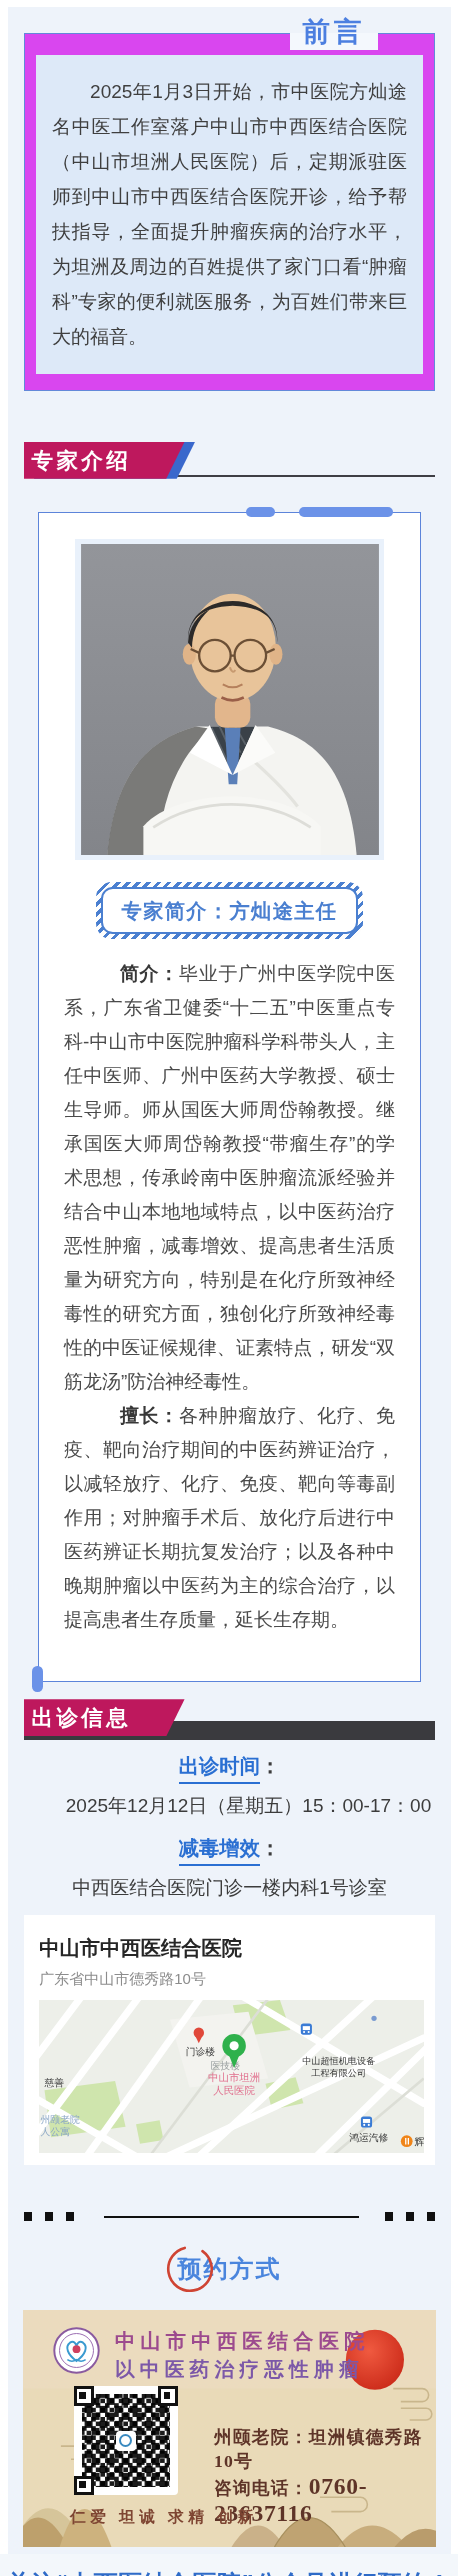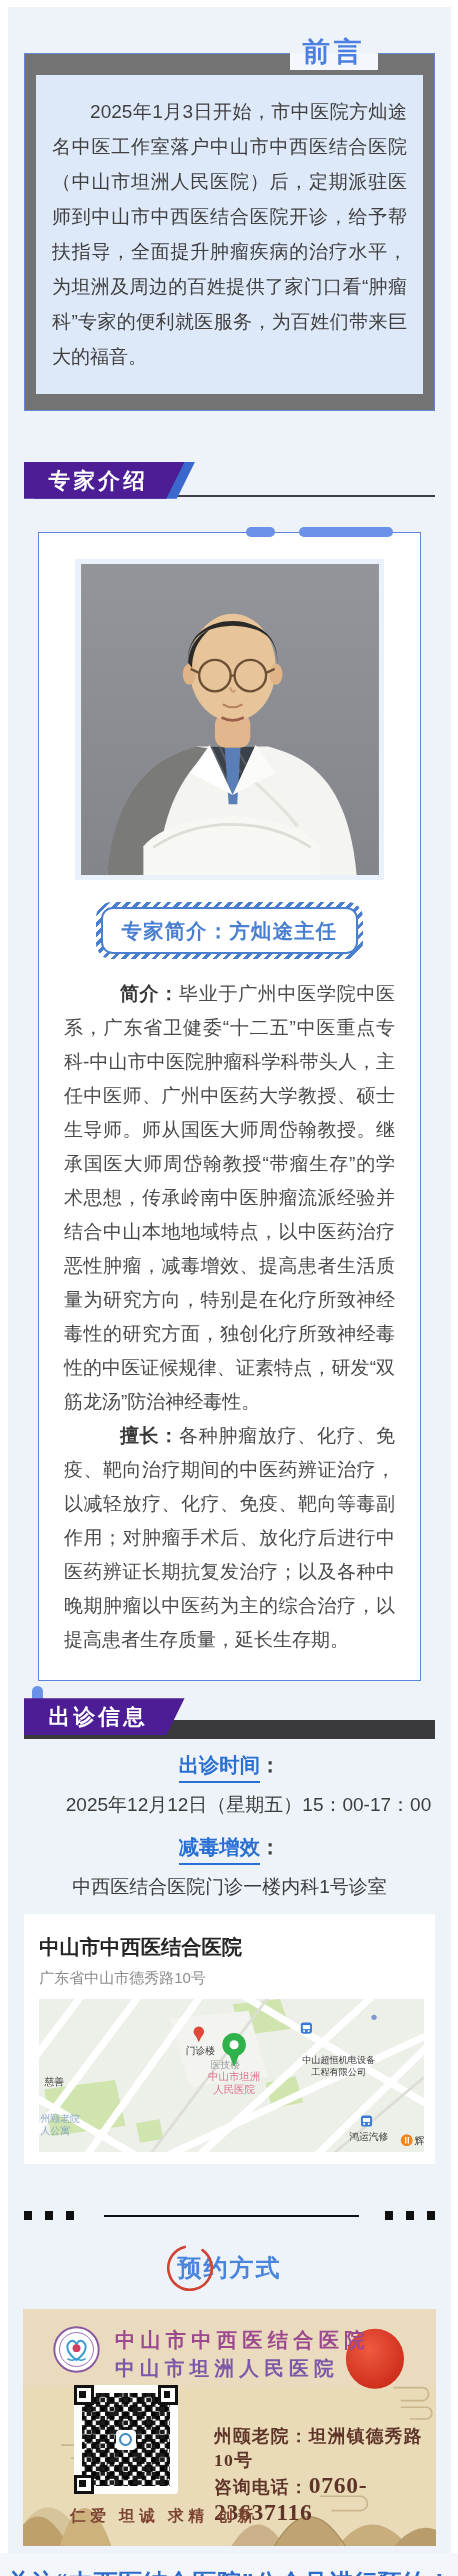--- a/index.html
+++ b/index.html
@@ -1,41 +1,41 @@
 <!DOCTYPE html>
 <html style="font-size:10.5px"><head>
 <meta charset="utf-8">
 <style>
   html,body{margin:0;padding:0;}
   body{width:459px;background:#ffffff;font-family:"Liberation Sans","DejaVu Sans",sans-serif;}
   .page{margin:6.6px 7.9px 0;background:#eef3fa;padding-bottom:6.6px;}
 
   
   .preface-wrap{padding:26px 15.7px 0;}
-  .preface-box{position:relative;border:1.3px solid #6388d9;background:#737373;padding:21px 11.8px 15.7px;margin-top:20px;}
+  .preface-box{position:relative;border:1.3px solid #6388d9;background:#d946ef;padding:21px 11.8px 15.7px;}
   .preface-title{position:absolute;top:-19.7px;right:56px;padding:0 13px;font-size:27.5px;font-weight:bold;
     color:#4c7fe0;letter-spacing:3.9px;background:linear-gradient(#eef3fa 52%,#f4f8fd 52%);}
   .preface-inner{background:#dde9f8;padding:19.7px 15.7px;font-size:19px;line-height:35px;color:#3f3f3f;text-align:justify;}
   .indent{text-indent:2em;}
 
   
   .banner-row{position:relative;height:41px;margin:0 15.7px;}
   .banner-expert{margin-top:51px;}
   .banner-visit{margin-top:17px;}
-  .banner-shape{position:absolute;left:0;top:0;width:161px;height:37px;background:#4c1d95;
+  .banner-shape{position:absolute;left:0;top:0;width:161px;height:37px;background:#be185d;
     clip-path:polygon(0 0,100% 0,calc(100% - 18.3px) 100%,0 100%);
-    display:flex;align-items:center;padding-left:25px;box-sizing:border-box;z-index:3;
+    display:flex;align-items:center;padding-left:8px;box-sizing:border-box;z-index:3;
     color:#fff;font-size:21.6px;font-weight:bold;letter-spacing:3.3px;}
   .banner-shape-dark{position:absolute;left:10.5px;top:0;width:161px;height:37px;background:#3a68cc;
     clip-path:polygon(0 0,100% 0,calc(100% - 18.3px) 100%,0 100%);z-index:2;}
   .banner-line{position:absolute;left:125px;right:0;top:33px;height:2.6px;background:#3e3e44;z-index:1;}
   .banner-bar{position:absolute;left:0;right:0;top:22px;height:18.3px;background:#3a3a3e;z-index:1;}
 
   
-  .expert-card{position:relative;margin:29px 30px 0;border:1.3px solid #5c84da;background:#ffffff;padding-bottom:23px;}
+  .expert-card{position:relative;margin:29px 30px 0;border:1.3px solid #5c84da;background:#ffffff;padding-bottom:44px;}
   .pill{position:absolute;background:#6b92e8;border-radius:5.2px;}
   .pill-small{top:-5.2px;left:207px;width:29px;height:9.2px;}
   .pill-long{top:-5.2px;left:260px;width:94px;height:9.2px;}
   .pill-side{left:-6.6px;top:1153px;width:10.5px;height:26px;}
   .photo-frame{margin:26px auto 0;width:298px;background:#e9f1fb;padding:5.2px;}
   .photo-frame svg{display:block;}
   .badge-hatch{margin:22px auto 0;width:257px;padding:4.6px;border-radius:15.7px;
     background:repeating-linear-gradient(135deg,#4a7fd0 0 3.3px,#fdfdfd 3.3px 7.2px);}
   .badge-inner{background:#fff;border:2px solid #4a7fd0;border-radius:11.8px;text-align:center;
     font-size:20.3px;font-weight:bold;color:#4a7fd0;padding:7.9px 0;letter-spacing:1.3px;}
@@ -311,21 +311,21 @@
     </svg>
 
     <svg class="bk-logo" viewBox="0 0 72 72">
       <circle cx="36" cy="36" r="34" fill="#ffffff" stroke="#8a5aa0" stroke-width="3"></circle>
       <circle cx="36" cy="36" r="26" fill="none" stroke="#9a6ab0" stroke-width="1.5"></circle>
       <path d="M36,52 C22,42 18,30 26,24 C32,20 36,26 36,30 C36,26 40,20 46,24 C54,30 50,42 36,52 Z" fill="none" stroke="#3a9ad0" stroke-width="3"></path>
       <circle cx="36" cy="34" r="6" fill="#d04060"></circle>
       <path d="M22,50 q7,5 14,0 q7,5 14,0" stroke="#3a9ad0" stroke-width="2" fill="none"></path>
     </svg>
     <div class="bk-name bk-name1">中山市中西医结合医院</div>
-    <div class="bk-name bk-name2">中山市坦洲人民医院</div>
+    <div class="bk-name bk-name2">以中医药治疗恶性肿瘤</div>
 
     <div class="qr-frame">
       <div class="qr"></div>
       <div class="finder f-tl"></div>
       <div class="finder f-tr"></div>
       <div class="finder f-bl"></div>
       <div class="qr-center">
           <span></span>
         </div>
     </div>

